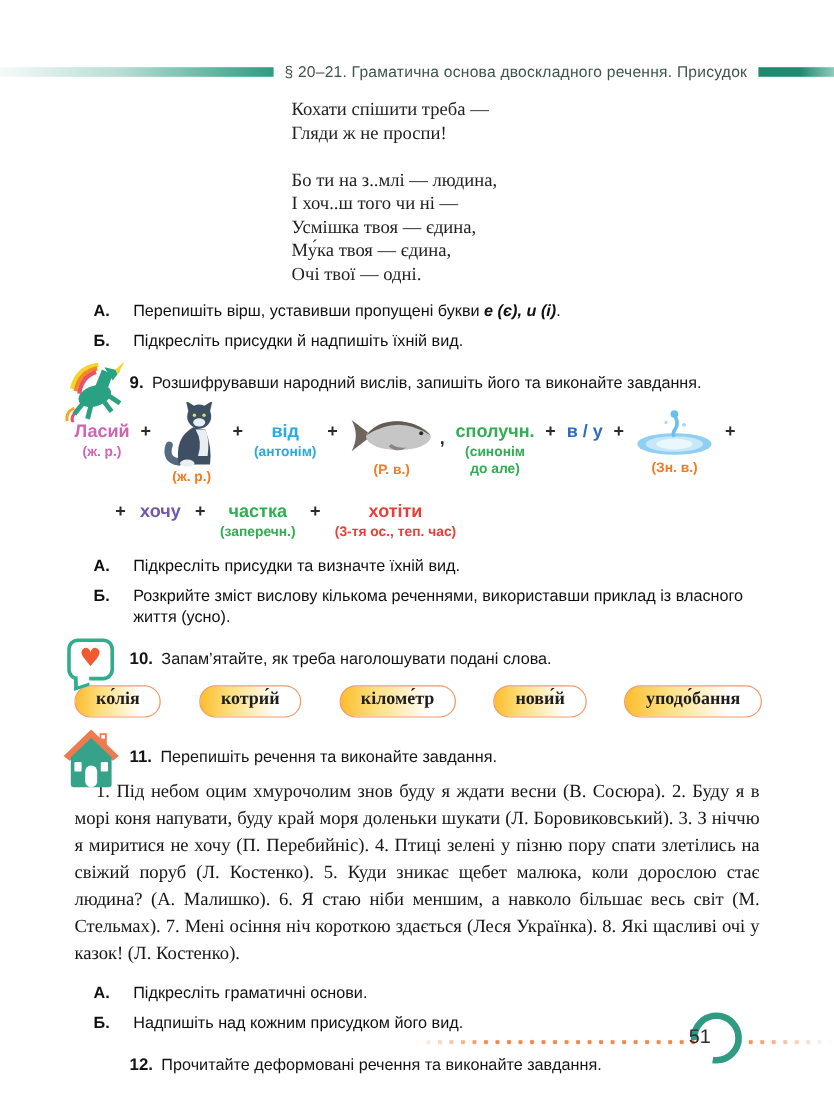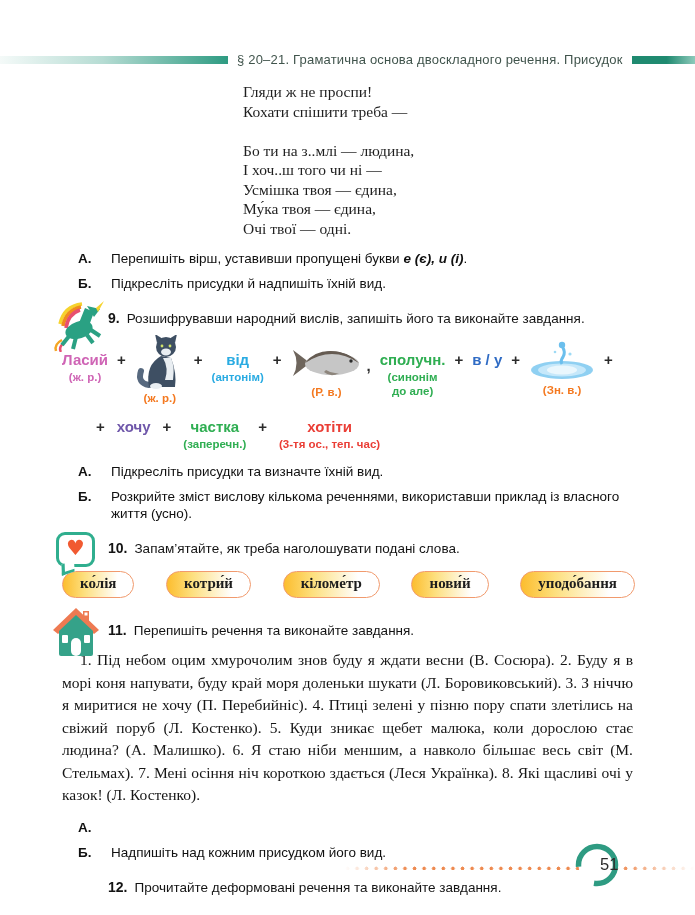--- a/index.html
+++ b/index.html
@@ -65,36 +65,36 @@
   .bubble-tail{position:absolute;left:3px;bottom:-10px;width:9px;height:9px;background:#fff;
           border-left:3px solid #2fae8e;border-bottom:3px solid #2fae8e;transform:skew(-18deg) rotate(-20deg);}
 
   
   .dots{position:absolute;left:345px;right:0;top:866px;height:5px;
     background-image:radial-gradient(circle at 2.4px 2.4px,#ee8a50 1.7px,rgba(238,138,80,0) 2.1px);
     background-size:9.6px 5px;background-repeat:repeat-x;
     -webkit-mask-image:linear-gradient(to right,transparent,#000 18%,#000 78%,transparent);
     mask-image:linear-gradient(to right,transparent,#000 18%,#000 78%,transparent);}
   .pg-circle{position:absolute;left:572px;top:841px;width:50px;height:50px;}
-  .pg-num{position:absolute;left:600px;top:855px;font-size:16.5px;color:#2b2b2b;}
+  .pg-num{position:absolute;left:574px;top:855px;font-size:16.5px;color:#2b2b2b;}
 </style>
 </head>
 <body>
 
 <div class="page">
 
   <div class="hdr">
     <div class="bar-left"></div>
     <div class="hdr-title">§ 20–21.  Граматична основа двоскладного речення. Присудок</div>
     <div class="bar-right"></div>
   </div>
 
   <div class="poem">
+    <div class="poem-line">Кохати спішити треба —</div>
     <div class="poem-line">Гляди ж не проспи!</div>
-    <div class="poem-line">Кохати спішити треба —</div>
     <div class="poem-line"></div>
     <div class="poem-line">Бо ти на з..млі — людина,</div>
     <div class="poem-line">І хоч..ш того чи ні —</div>
     <div class="poem-line">Усмішка твоя — єдина,</div>
     <div class="poem-line">Му́ка твоя — єдина,</div>
     <div class="poem-line">Очі твої — одні.</div>
   </div>
 
   <div class="ab">
     <div class="ab-item">
@@ -260,20 +260,21 @@
     <span class="ex-num">11.</span><span>Перепишіть речення та виконайте завдання.</span>
   </div>
 
   <div class="para">
     <span>1. Під небом оцим хмурочолим знов буду я ждати весни </span><span class="it">(В. Сосюра)</span><span>. 2. Буду я в морі коня напувати, буду край моря доленьки шукати </span><span class="it">(Л. Боровиковський)</span><span>. 3. З ніччю я миритися не хочу </span><span class="it">(П. Перебийніс)</span><span>. 4. Птиці зелені у пізню пору спати злетілись на свіжий поруб </span><span class="it">(Л. Костенко)</span><span>. 5. Куди зникає щебет малюка, коли дорослою стає людина? </span><span class="it">(А. Малишко)</span><span>. 6. Я стаю ніби меншим, а навколо більшає весь світ </span><span class="it">(М. Стельмах)</span><span>. 7. Мені осіння ніч короткою здається </span><span class="it">(Леся Українка)</span><span>. 8. Які щасливі очі у казок! </span><span class="it">(Л. Костенко)</span><span>.</span>
   </div>
 
   <div class="ab">
     <div class="ab-item">
       <span class="ab-label">А.</span>
+      <span>Підкресліть граматичні основи.</span>
     </div>
     <div class="ab-item">
       <span class="ab-label">Б.</span>
       <span>Надпишіть над кожним присудком його вид.</span>
     </div>
   </div>
 
   <div class="ex-head">
     <span class="ex-num">12.</span><span>Прочитайте деформовані речення та виконайте завдання.</span>
   </div>

